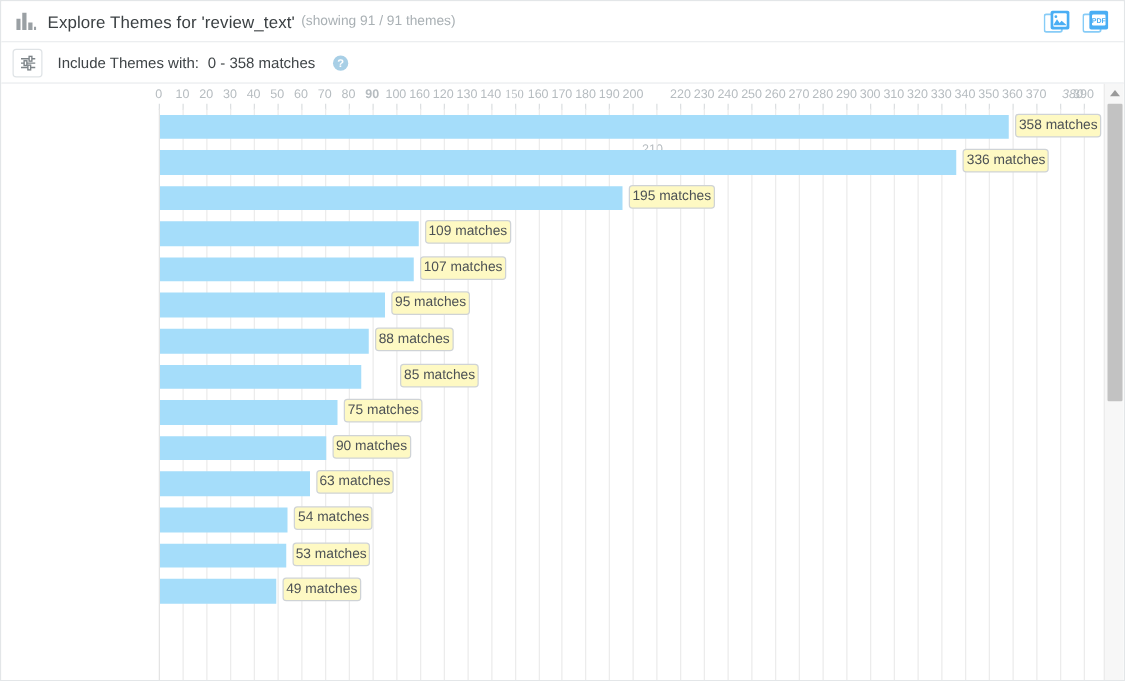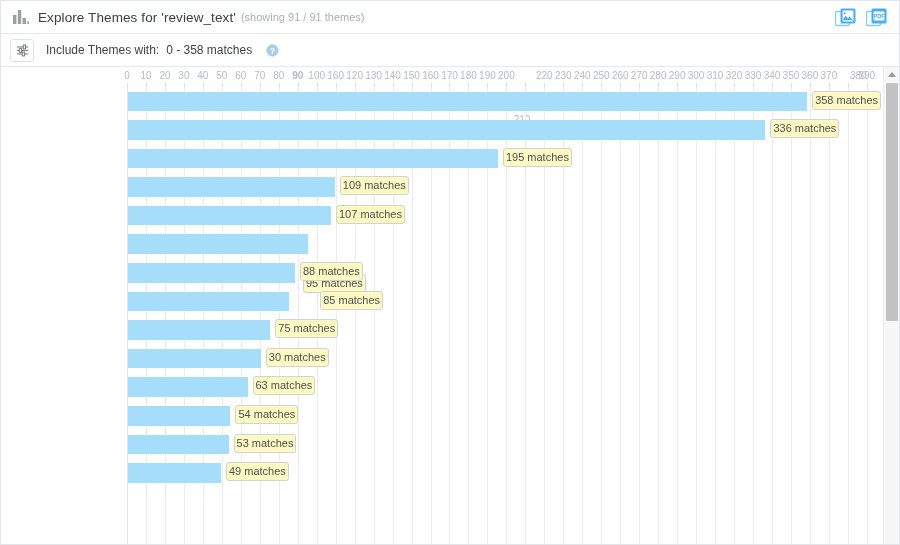--- a/index.html
+++ b/index.html
@@ -304,21 +304,21 @@
         <span class="xtick-label" style="left: 315.7px;">100</span>
         <span class="xtick-mark" style="left: 315.7px;"></span>
         <span class="xtick-label" style="left: 334.67px;">160</span>
         <span class="xtick-mark" style="left: 334.67px;"></span>
         <span class="xtick-label" style="left: 353.64px;">120</span>
         <span class="xtick-mark" style="left: 353.64px;"></span>
         <span class="xtick-label" style="left: 372.61px;">130</span>
         <span class="xtick-mark" style="left: 372.61px;"></span>
         <span class="xtick-label" style="left: 391.58px;">140</span>
         <span class="xtick-mark" style="left: 391.58px;"></span>
-        <span class="xtick-label" style="left: 410.55px;">150</span>
+        <span class="xtick-label" style="left: 410.55px; font-family: Liberation Serif, serif;">150</span>
         <span class="xtick-mark" style="left: 410.55px;"></span>
         <span class="xtick-label" style="left: 429.52px;">160</span>
         <span class="xtick-mark" style="left: 429.52px;"></span>
         <span class="xtick-label" style="left: 448.49px;">170</span>
         <span class="xtick-mark" style="left: 448.49px;"></span>
         <span class="xtick-label" style="left: 467.46px;">180</span>
         <span class="xtick-mark" style="left: 467.46px;"></span>
         <span class="xtick-label" style="left: 486.43px;">190</span>
         <span class="xtick-mark" style="left: 486.43px;"></span>
         <span class="xtick-label" style="left: 505.4px;">200</span>
@@ -421,37 +421,37 @@
           <div class="row">
             <span class="bar" style="width: 206.773px; background: rgb(165, 221, 250);"></span>
             <span class="bar-tip" style="left: 332.773px;">109 matches</span>
           </div>
           <div class="row">
             <span class="bar" style="width: 202.979px; background: rgb(165, 221, 250);"></span>
             <span class="bar-tip" style="left: 328.979px;">107 matches</span>
           </div>
           <div class="row">
             <span class="bar" style="width: 180.215px; background: rgb(165, 221, 250);"></span>
-            <span class="bar-tip" style="left: 296px; margin-top: 41px;">95 matches</span>
+            <span class="bar-tip" style="left: 306px;">95 matches</span>
           </div>
           <div class="row">
             <span class="bar" style="width: 166.936px; background: rgb(165, 221, 250);"></span>
             <span class="bar-tip" style="left: 292.936px;">88 matches</span>
           </div>
           <div class="row">
             <span class="bar" style="width: 161.245px; background: rgb(165, 221, 250);"></span>
             <span class="bar-tip" style="left: 287.245px; margin-left: 32px;">85 matches</span>
           </div>
           <div class="row">
             <span class="bar" style="width: 142.275px; background: rgb(165, 221, 250);"></span>
             <span class="bar-tip" style="left: 268.275px;">75 matches</span>
           </div>
           <div class="row">
             <span class="bar" style="width: 132.79px; background: rgb(165, 221, 250);"></span>
-            <span class="bar-tip" style="left: 258.79px;">30 matches</span>
+            <span class="bar-tip" style="left: 258.79px;">90 matches</span>
           </div>
           <div class="row">
             <span class="bar" style="width: 119.511px; background: rgb(165, 221, 250);"></span>
             <span class="bar-tip" style="left: 245.511px;">63 matches</span>
           </div>
           <div class="row">
             <span class="bar" style="width: 102.438px; background: rgb(165, 221, 250);"></span>
             <span class="bar-tip" style="left: 228.438px;">54 matches</span>
           </div>
           <div class="row">

